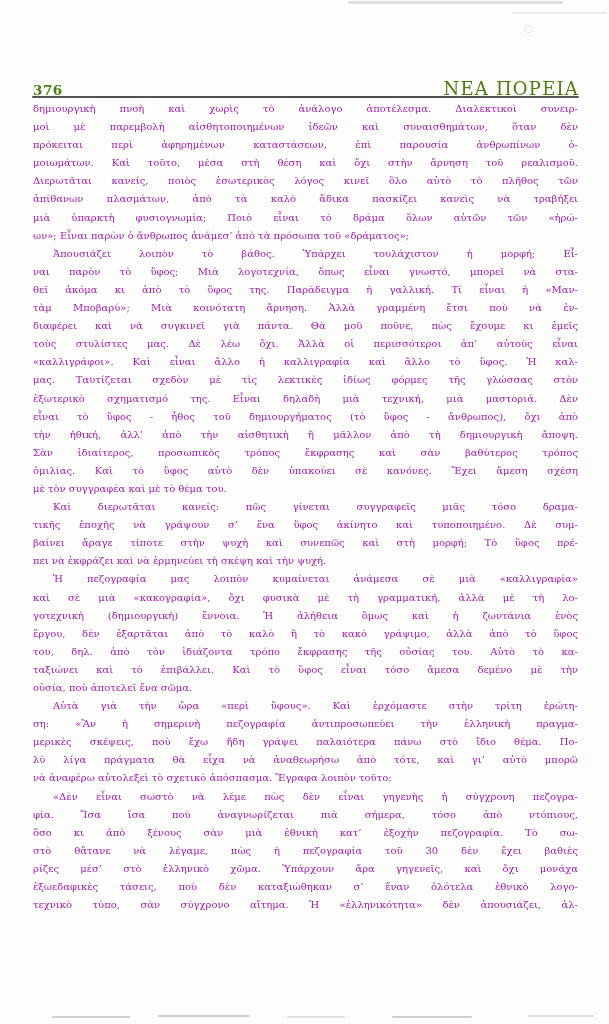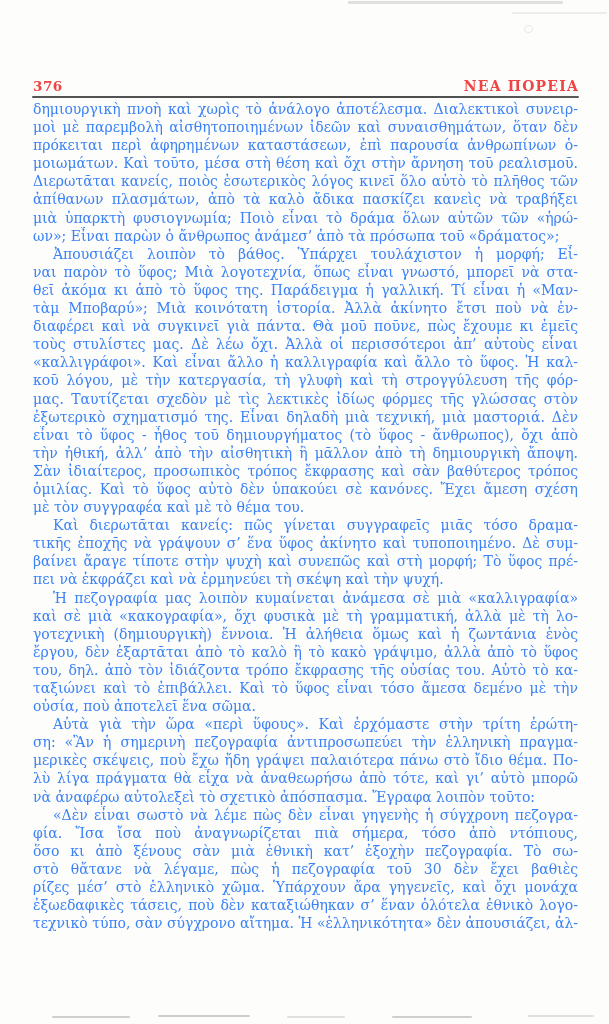--- a/index.html
+++ b/index.html
@@ -14,44 +14,44 @@
     position: absolute; inset: 0;
     background: #fdfdfc;
   }
   .page-header {
     position: absolute;
     left: 33px; right: 30px; top: 78px;
     height: 17px;
     display: flex;
     justify-content: space-between;
     align-items: baseline;
-    color: #ef4444;
+    color: #4d7c0f;
   }
   .page-number {
     font-size: 13.5px;
     font-weight: bold;
     letter-spacing: 0.5px;
   }
   .journal-title {
-    font-size: 14px;
-    font-weight: bold;
+    font-size: 18px;
+    font-weight: normal;
     letter-spacing: 1.2px;
   }
   .header-rule {
     position: absolute;
     left: 32px; right: 30px; top: 96px;
     height: 2px;
     background: linear-gradient(to right, #555 0%, #4a4a4a 60%, #5a5a5a 100%);
     border-radius: 1px;
   }
   .text-block {
     position: absolute;
     left: 33px; right: 31px; top: 100px;
-    color: #3b82f6;
-    font-size: 14px;
+    color: #a21caf;
+    font-size: 10px;
     line-height: 18.1px;
   }
   .para { margin: 0; }
   .line {
     text-align: justify;
     text-align-last: justify;
     white-space: nowrap; 
     overflow: hidden;
   }
   .line { white-space: normal; } 
@@ -93,25 +93,24 @@
         <div class="line">μοιωμάτων. Καὶ τοῦτο, μέσα στὴ θέση καὶ ὄχι στὴν ἄρνηση τοῦ ρεαλισμοῦ.</div>
         <div class="line">Διερωτᾶται κανείς, ποιὸς ἐσωτερικὸς λόγος κινεῖ ὅλο αὐτὸ τὸ πλῆθος τῶν</div>
         <div class="line">ἀπίθανων πλασμάτων, ἀπὸ τὰ καλὸ ἄδικα πασκίζει κανεὶς νὰ τραβήξει</div>
         <div class="line">μιὰ ὑπαρκτὴ φυσιογνωμία; Ποιὸ εἶναι τὸ δράμα ὅλων αὐτῶν τῶν «ἡρώ-</div>
         <div class="line last">ων»; Εἶναι παρὼν ὁ ἄνθρωπος ἀνάμεσ’ ἀπὸ τὰ πρόσωπα τοῦ «δράματος»;</div>
       </div>
       <div class="para">
         <div class="line indent">Ἀπουσιάζει λοιπὸν τὸ βάθος. Ὑπάρχει τουλάχιστον ἡ μορφή; Εἶ-</div>
         <div class="line">ναι παρὸν τὸ ὕφος; Μιὰ λογοτεχνία, ὅπως εἶναι γνωστό, μπορεῖ νὰ στα-</div>
         <div class="line">θεῖ ἀκόμα κι ἀπὸ τὸ ὕφος της. Παράδειγμα ἡ γαλλική. Τί εἶναι ἡ «Μαν-</div>
-        <div class="line">τὰμ Μποβαρύ»; Μιὰ κοινότατη ἱστορία. Ἀλλὰ ἀκίνητο ἔτσι ποὺ νὰ ἐν-</div>
+        <div class="line">τὰμ Μποβαρύ»; Μιὰ κοινότατη ἄρνηση. Ἀλλὰ γραμμένη ἔτσι ποὺ νὰ ἐν-</div>
         <div class="line">διαφέρει καὶ νὰ συγκινεῖ γιὰ πάντα. Θὰ μοῦ ποῦνε, πὼς ἔχουμε κι ἐμεῖς</div>
         <div class="line">τοὺς στυλίστες μας. Δὲ λέω ὄχι. Ἀλλὰ οἱ περισσότεροι ἀπ’ αὐτοὺς εἶναι</div>
         <div class="line">«καλλιγράφοι». Καὶ εἶναι ἄλλο ἡ καλλιγραφία καὶ ἄλλο τὸ ὕφος. Ἡ καλ-</div>
-        <div class="line">κοῦ λόγου, μὲ τὴν κατεργασία, τὴ γλυφὴ καὶ τὴ στρογγύλευση τῆς φόρ-</div>
         <div class="line">μας. Ταυτίζεται σχεδὸν μὲ τὶς λεκτικὲς ἰδίως φόρμες τῆς γλώσσας στὸν</div>
         <div class="line">ἐξωτερικὸ σχηματισμό της. Εἶναι δηλαδὴ μιὰ τεχνική, μιὰ μαστοριά. Δὲν</div>
         <div class="line">εἶναι τὸ ὕφος - ἦθος τοῦ δημιουργήματος (τὸ ὕφος - ἄνθρωπος), ὄχι ἀπὸ</div>
         <div class="line">τὴν ἠθική, ἀλλ’ ἀπὸ τὴν αἰσθητικὴ ἢ μᾶλλον ἀπὸ τὴ δημιουργικὴ ἄποψη.</div>
         <div class="line">Σὰν ἰδιαίτερος, προσωπικὸς τρόπος ἔκφρασης καὶ σὰν βαθύτερος τρόπος</div>
         <div class="line">ὁμιλίας. Καὶ τὸ ὕφος αὐτὸ δὲν ὑπακούει σὲ κανόνες. Ἔχει ἄμεση σχέση</div>
         <div class="line last">μὲ τὸν συγγραφέα καὶ μὲ τὸ θέμα του.</div>
       </div>
       <div class="para">
         <div class="line indent">Καὶ διερωτᾶται κανείς: πῶς γίνεται συγγραφεῖς μιᾶς τόσο δραμα-</div>

